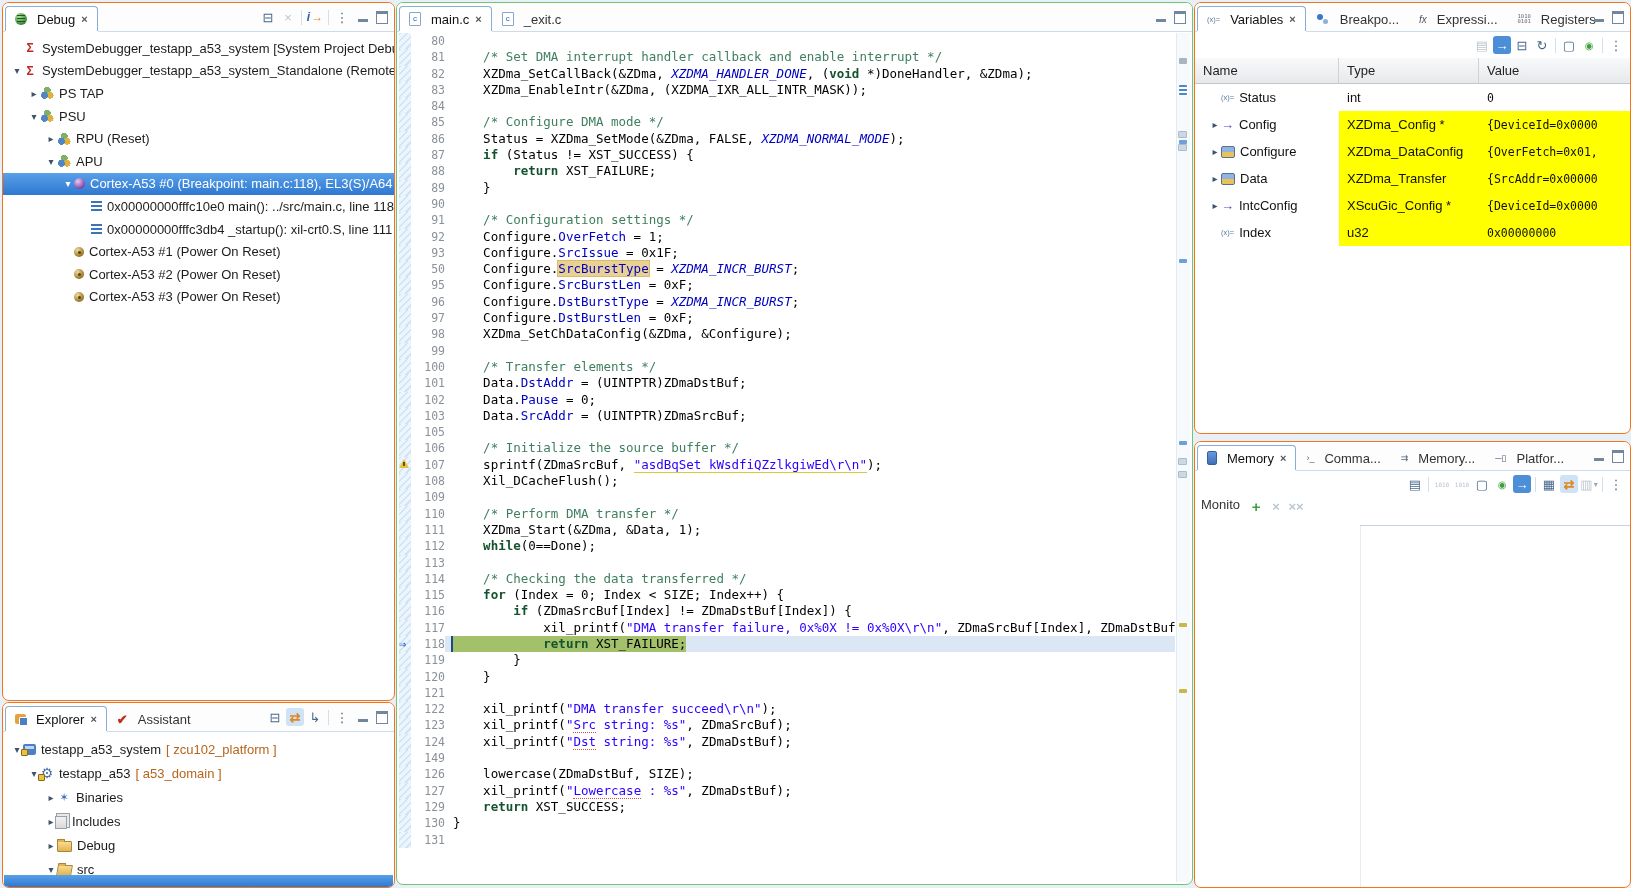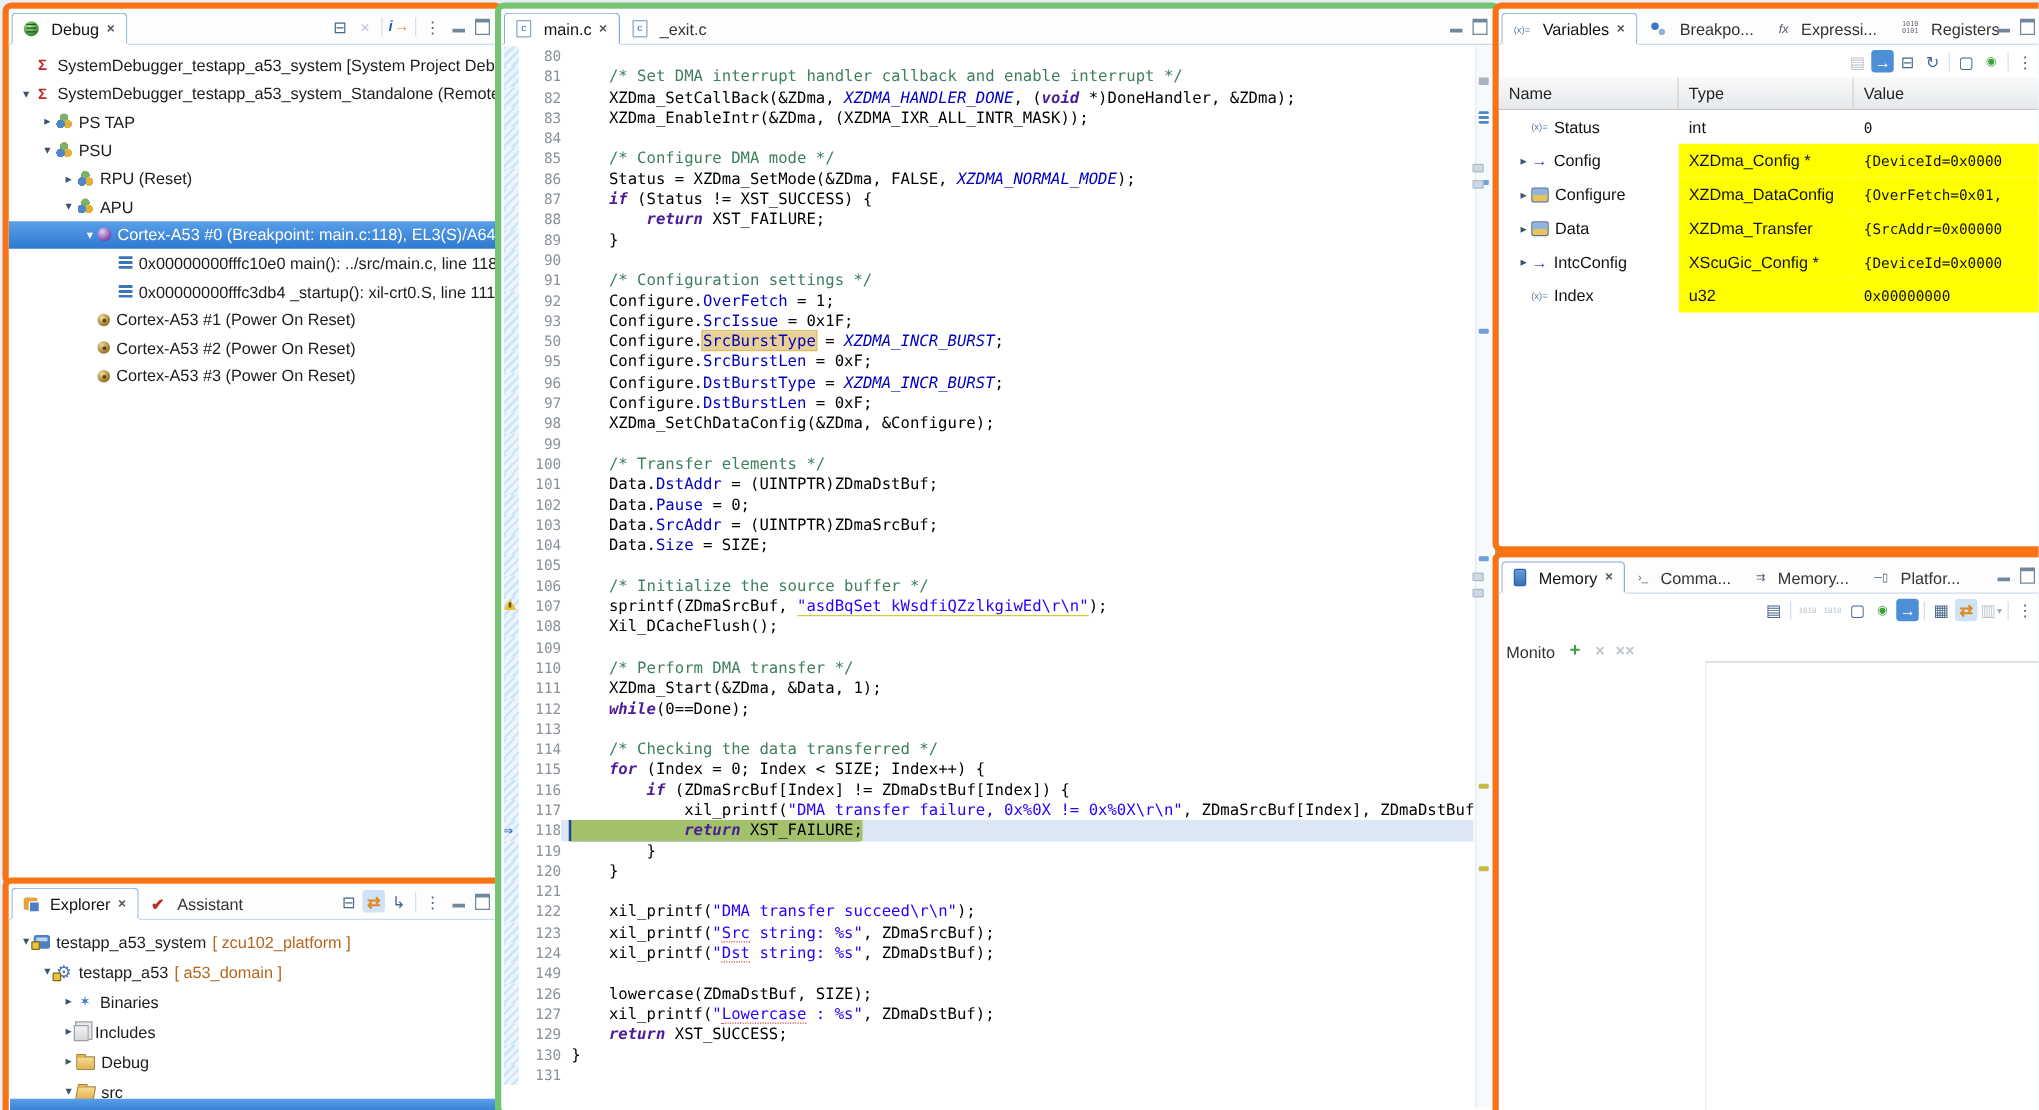--- a/index.html
+++ b/index.html
@@ -1,17 +1,17 @@
 <!DOCTYPE html>
 <html><head>
 <meta charset="utf-8">
 <style>
   html,body{margin:0;padding:0;background:#e7eff7;font-family:"Liberation Sans",sans-serif;}
   .app{position:relative;width:1631px;height:888px;overflow:hidden;background:#e7eff7;}
-  .panel{position:absolute;background:#fff;border:5px solid #f97316;border-radius:7px;overflow:hidden;}
+  .panel{position:absolute;background:#fff;border:1px solid #f97316;border-radius:7px;overflow:hidden;}
   .panel.green{border-color:#74c474;}
   
   .tabbar{height:28px;display:flex;align-items:flex-end;border-bottom:1px solid #cddcec;background:#fdfdfe;padding-left:2px;position:relative;}
   .tab{height:24px;display:flex;align-items:center;padding:0 9px;font-size:13px;color:#333;border:1px solid transparent;border-bottom:none;border-radius:4px 4px 0 0;white-space:nowrap;}
   .tab.active{background:#fff;border-color:#86aed6;font-weight:normal;color:#111;box-shadow:0 2px 0 #fff;}
   .tab .close{margin-left:6px;font-size:11px;color:#555;font-weight:bold;}
   .tab .lbl{margin-left:5px;}
   .tbar-right{position:absolute;right:4px;top:4px;display:flex;align-items:center;height:20px;}
   
   .tbtn{min-width:18px;height:18px;display:flex;align-items:center;justify-content:center;border-radius:3px;color:#49688c;font-size:13px;margin:0 1px;position:relative;}
@@ -69,40 +69,40 @@
   .g-istep .ar{color:#e08820;font-weight:bold;}
   
   #editor-body{position:absolute;left:2px;right:17px;top:30px;bottom:2px;overflow:hidden;background:#fff;}
   .cl{display:flex;height:16.3px;line-height:16.3px;font-family:"DejaVu Sans Mono",monospace;font-size:12.5px;white-space:pre;}
   .annot{width:12px;flex:none;background:repeating-linear-gradient(135deg,#cfe4f6 0 2px,#ecf5fc 2px 5px);position:relative;}
   .gut-gap{width:4px;flex:none;background:#fff;}
   .ln{width:30px;flex:none;text-align:right;padding-right:8px;color:#8a9199;font-size:11.5px;}
   .code{flex:none;color:#000;}
   .cl.iprow{background:linear-gradient(to right,#fff 0 46px,#dbe7f4 46px);}
   .cl.iprow .code{background:#a3c06a;box-shadow:-2px 0 0 #1a4a8a;}
-  .pl{color:#000;} .cm{color:#3f7f5f;} .kw{color:#4c1d95;font-weight:bold;font-style:italic;}
+  .pl{color:#000;} .cm{color:#3f7f5f;} .kw{color:#14532d;font-weight:bold;}
   .mc{color:#0000c0;font-style:italic;} .st{color:#2a00ff;} .fd{color:#0000c0;}
   .fdo{color:#0000c0;background:#e9d195;box-shadow:0 0 0 1px #d8bc6a;}
   .stw{color:#2a00ff;border-bottom:1.5px solid #ddc83a;}
   .sp{color:#2a00ff;border-bottom:1px dotted #d05050;}
   .warnic{position:absolute;left:0;top:2px;width:0;height:0;border-left:5px solid transparent;border-right:5px solid transparent;border-bottom:9px solid #e8c33c;}
   .warnic::after{content:"";position:absolute;left:-1px;top:3px;width:2px;height:4px;background:#6a5208;}
   .iparrow{position:absolute;left:0;top:0;color:#2e6cc0;font-weight:bold;font-size:12px;line-height:16px;}
   #ovruler{position:absolute;right:2px;top:30px;bottom:2px;width:13px;background:#f7fafc;border-left:1px solid #e2eaf2;}
   .ovmark{position:absolute;left:2px;width:8px;border-radius:1px;}
   
   .varhead{display:flex;height:25px;align-items:center;background:linear-gradient(#f8f9fa,#e6e9ec);border-bottom:1px solid #c6c6c6;font-size:13px;color:#222;}
   .vh{padding-left:8px;border-right:1px solid #d2d2d2;height:100%;display:flex;align-items:center;box-sizing:border-box;}
   .vrow{display:flex;height:27px;align-items:center;font-size:13px;color:#111;}
   .vname{display:flex;align-items:center;box-sizing:border-box;padding-left:6px;}
   .vtype,.vval{box-sizing:border-box;padding-left:8px;height:100%;display:flex;align-items:center;overflow:hidden;white-space:nowrap;}
   .vval{font-family:"DejaVu Sans Mono",monospace;font-size:11.5px;}
   .hl{background:#ffff00;}
   
-  .monrow{height:28px;display:flex;align-items:flex-end;font-size:13px;color:#333;}
+  .monrow{height:28px;display:flex;align-items:flex-start;font-size:13px;color:#333;}
   .monrule{position:absolute;left:165px;right:0;height:1px;background:#c8d2dc;}
   .mondivider{position:absolute;left:165px;top:84px;bottom:0;width:1px;background:#ececec;}
   .addmon{color:#3f9f3f;font-weight:bold;font-size:15px;}
   .graybold{color:#c2cad2;font-weight:bold;}
   
   .selbar{position:absolute;left:1px;right:1px;bottom:0;height:12px;background:linear-gradient(#59a0e8,#2e78d0);}
   .sashdot{position:absolute;width:7px;height:5px;background:#ccd8e4;border:1px solid #aabccc;border-radius:1px;}
 </style>
 </head>
 <body>
@@ -316,21 +316,20 @@
         <div class="cl"><span class="annot"></span><span class="gut-gap"></span><span class="ln">50</span><span class="code"><span class="pl">    Configure.</span><span class="fdo">SrcBurstType</span><span class="pl"> = </span><span class="mc">XZDMA_INCR_BURST</span><span class="pl">;</span></span></div>
         <div class="cl"><span class="annot"></span><span class="gut-gap"></span><span class="ln">95</span><span class="code"><span class="pl">    Configure.</span><span class="fd">SrcBurstLen</span><span class="pl"> = 0xF;</span></span></div>
         <div class="cl"><span class="annot"></span><span class="gut-gap"></span><span class="ln">96</span><span class="code"><span class="pl">    Configure.</span><span class="fd">DstBurstType</span><span class="pl"> = </span><span class="mc">XZDMA_INCR_BURST</span><span class="pl">;</span></span></div>
         <div class="cl"><span class="annot"></span><span class="gut-gap"></span><span class="ln">97</span><span class="code"><span class="pl">    Configure.</span><span class="fd">DstBurstLen</span><span class="pl"> = 0xF;</span></span></div>
         <div class="cl"><span class="annot"></span><span class="gut-gap"></span><span class="ln">98</span><span class="code"><span class="pl">    XZDma_SetChDataConfig(&amp;ZDma, &amp;Configure);</span></span></div>
         <div class="cl"><span class="annot"></span><span class="gut-gap"></span><span class="ln">99</span><span class="code"></span></div>
         <div class="cl"><span class="annot"></span><span class="gut-gap"></span><span class="ln">100</span><span class="code"><span class="cm">    /* Transfer elements */</span></span></div>
         <div class="cl"><span class="annot"></span><span class="gut-gap"></span><span class="ln">101</span><span class="code"><span class="pl">    Data.</span><span class="fd">DstAddr</span><span class="pl"> = (UINTPTR)ZDmaDstBuf;</span></span></div>
         <div class="cl"><span class="annot"></span><span class="gut-gap"></span><span class="ln">102</span><span class="code"><span class="pl">    Data.</span><span class="fd">Pause</span><span class="pl"> = 0;</span></span></div>
         <div class="cl"><span class="annot"></span><span class="gut-gap"></span><span class="ln">103</span><span class="code"><span class="pl">    Data.</span><span class="fd">SrcAddr</span><span class="pl"> = (UINTPTR)ZDmaSrcBuf;</span></span></div>
-        <div class="cl"><span class="annot"></span><span class="gut-gap"></span><span class="ln">104</span><span class="code"><span class="pl">    Data.</span><span class="fd">Size</span><span class="pl"> = SIZE;</span></span></div>
         <div class="cl"><span class="annot"></span><span class="gut-gap"></span><span class="ln">105</span><span class="code"></span></div>
         <div class="cl"><span class="annot"></span><span class="gut-gap"></span><span class="ln">106</span><span class="code"><span class="cm">    /* Initialize the source buffer */</span></span></div>
         <div class="cl"><span class="annot"><span class="warnic"></span></span><span class="gut-gap"></span><span class="ln">107</span><span class="code"><span class="pl">    sprintf(ZDmaSrcBuf, </span><span class="stw">"asdBqSet kWsdfiQZzlkgiwEd\r\n"</span><span class="pl">);</span></span></div>
         <div class="cl"><span class="annot"></span><span class="gut-gap"></span><span class="ln">108</span><span class="code"><span class="pl">    Xil_DCacheFlush();</span></span></div>
         <div class="cl"><span class="annot"></span><span class="gut-gap"></span><span class="ln">109</span><span class="code"></span></div>
         <div class="cl"><span class="annot"></span><span class="gut-gap"></span><span class="ln">110</span><span class="code"><span class="cm">    /* Perform DMA transfer */</span></span></div>
         <div class="cl"><span class="annot"></span><span class="gut-gap"></span><span class="ln">111</span><span class="code"><span class="pl">    XZDma_Start(&amp;ZDma, &amp;Data, 1);</span></span></div>
         <div class="cl"><span class="annot"></span><span class="gut-gap"></span><span class="ln">112</span><span class="code"><span class="pl">    </span><span class="kw">while</span><span class="pl">(0==Done);</span></span></div>
         <div class="cl"><span class="annot"></span><span class="gut-gap"></span><span class="ln">113</span><span class="code"></span></div>
         <div class="cl"><span class="annot"></span><span class="gut-gap"></span><span class="ln">114</span><span class="code"><span class="cm">    /* Checking the data transferred */</span></span></div>

